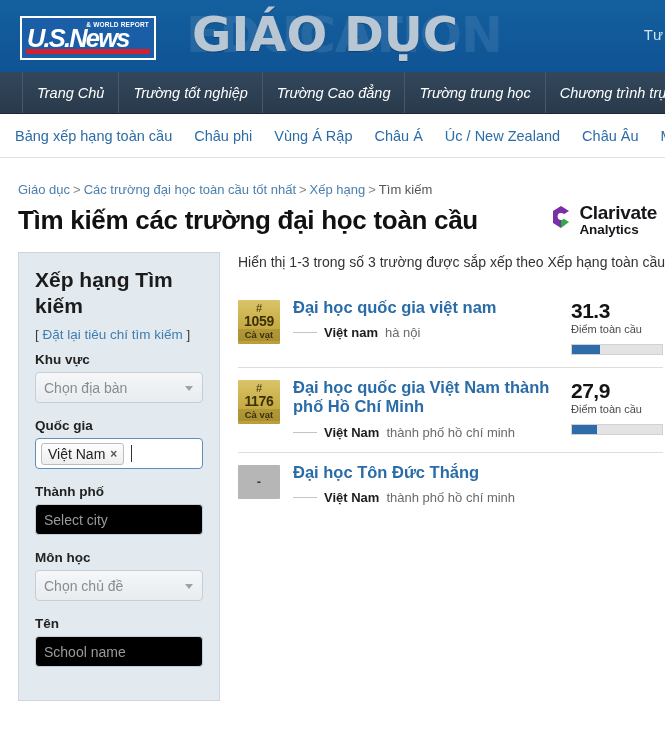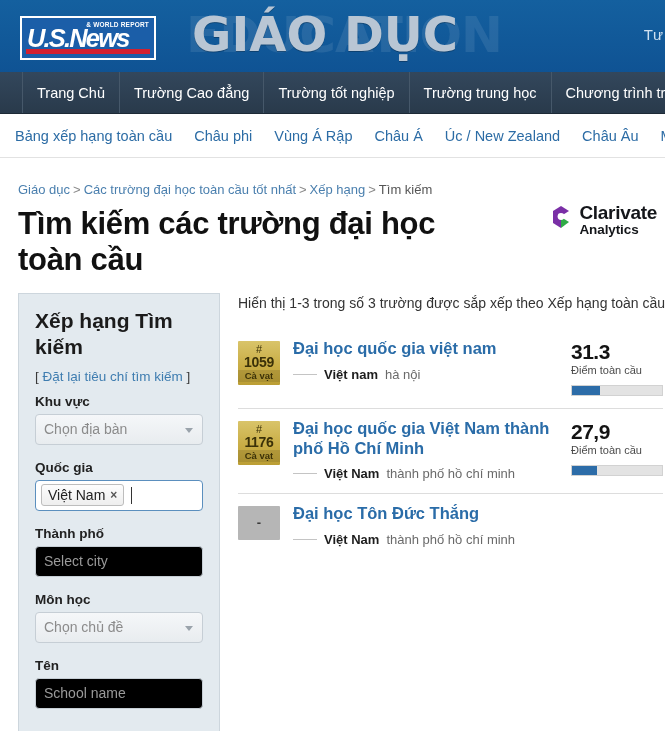--- a/index.html
+++ b/index.html
@@ -95,20 +95,21 @@
   }
   .mainnav .item {
     display: flex;
     align-items: center;
     padding: 7px 14px;
     color: #ffffff;
     font-size: 14.5px;
     white-space: nowrap;
     border-right: 1px solid #46586a;
     cursor: pointer;
+    font-style: italic;
   }
   .mainnav .item:first-child { border-left: 1px solid #46586a; margin-left: 22px; }
 
   
   .subnav {
     height: 44px;
     background: #ffffff;
     display: flex;
     align-items: center;
     overflow: hidden;
@@ -132,21 +133,21 @@
   }
   .breadcrumb a { color: #4a7fae; text-decoration: none; cursor: pointer; }
   .breadcrumb .sep { color: #888888; padding: 0 3px; }
 
   
   .title-row {
     position: relative;
     padding: 9px 0 0 18px;
   }
   .page-title {
-    font-size: 31px;
+    font-size: 26px;
     font-weight: bold;
     color: #111111;
     line-height: 1.15;
     max-width: 480px;
     letter-spacing: -0.3px;
   }
   .clarivate {
     position: absolute;
     right: 8px; top: 6px;
     display: flex;
@@ -378,22 +379,22 @@
     <div class="ur">&amp; WORLD REPORT</div>
     <div class="usn">U.S.News</div>
     <div class="redbar"></div>
   </div>
   <div class="brand-title">GIÁO DỤC</div>
   <div class="brand-right">Tư</div>
 </div>
 
 <div class="mainnav">
   <div class="item">Trang Chủ</div>
+  <div class="item">Trường tốt nghiệp</div>
   <div class="item">Trường Cao đẳng</div>
-  <div class="item">Trường tốt nghiệp</div>
   <div class="item">Trường trung học</div>
   <div class="item">Chương trình trực tuyế</div>
 </div>
 
 <div class="subnav">
   <div class="item">Bảng xếp hạng toàn cầu</div>
   <div class="item">Châu phi</div>
   <div class="item">Vùng Á Rập</div>
   <div class="item">Châu Á</div>
   <div class="item">Úc / New Zealand</div>

